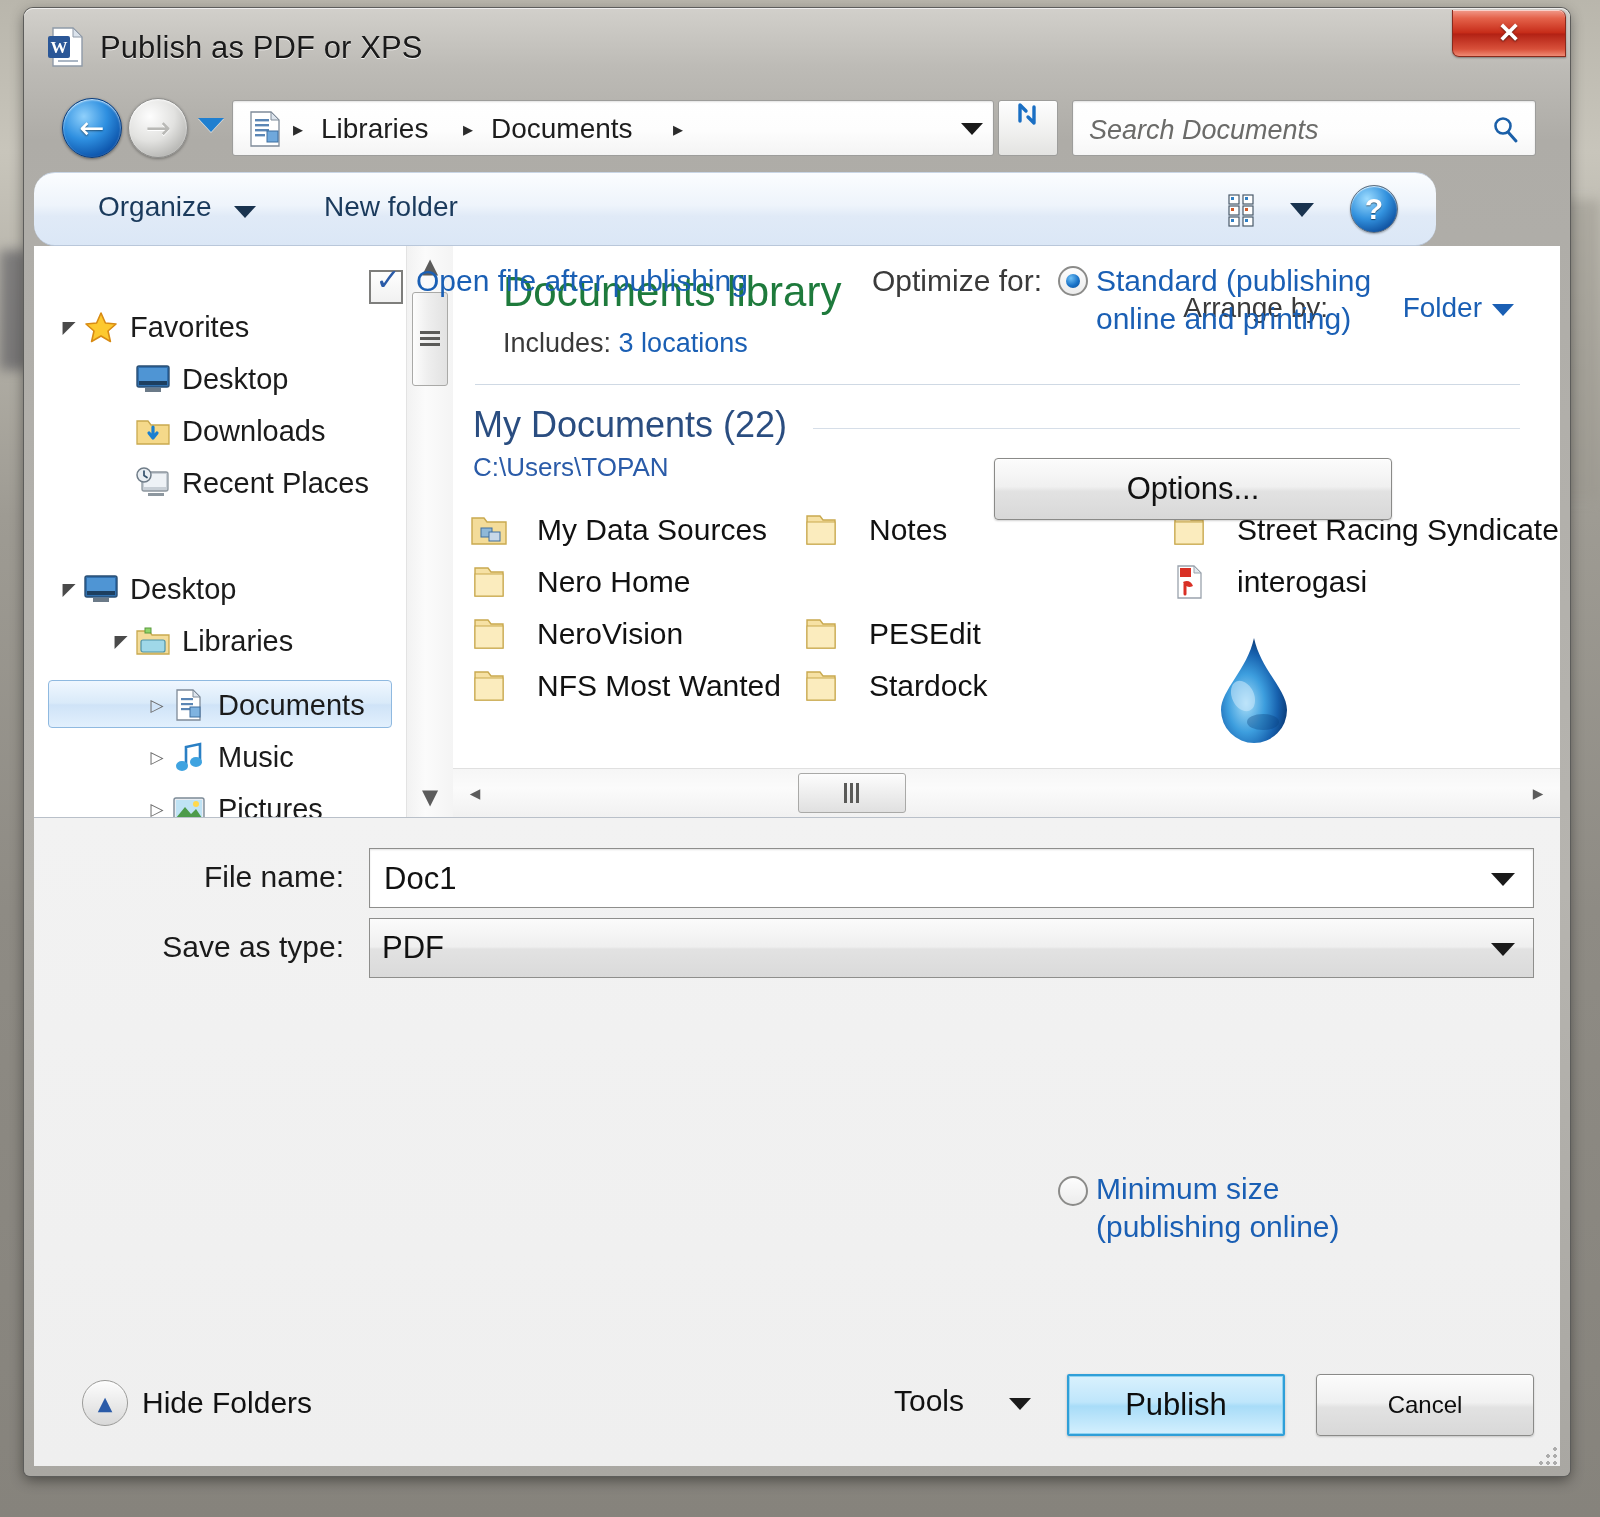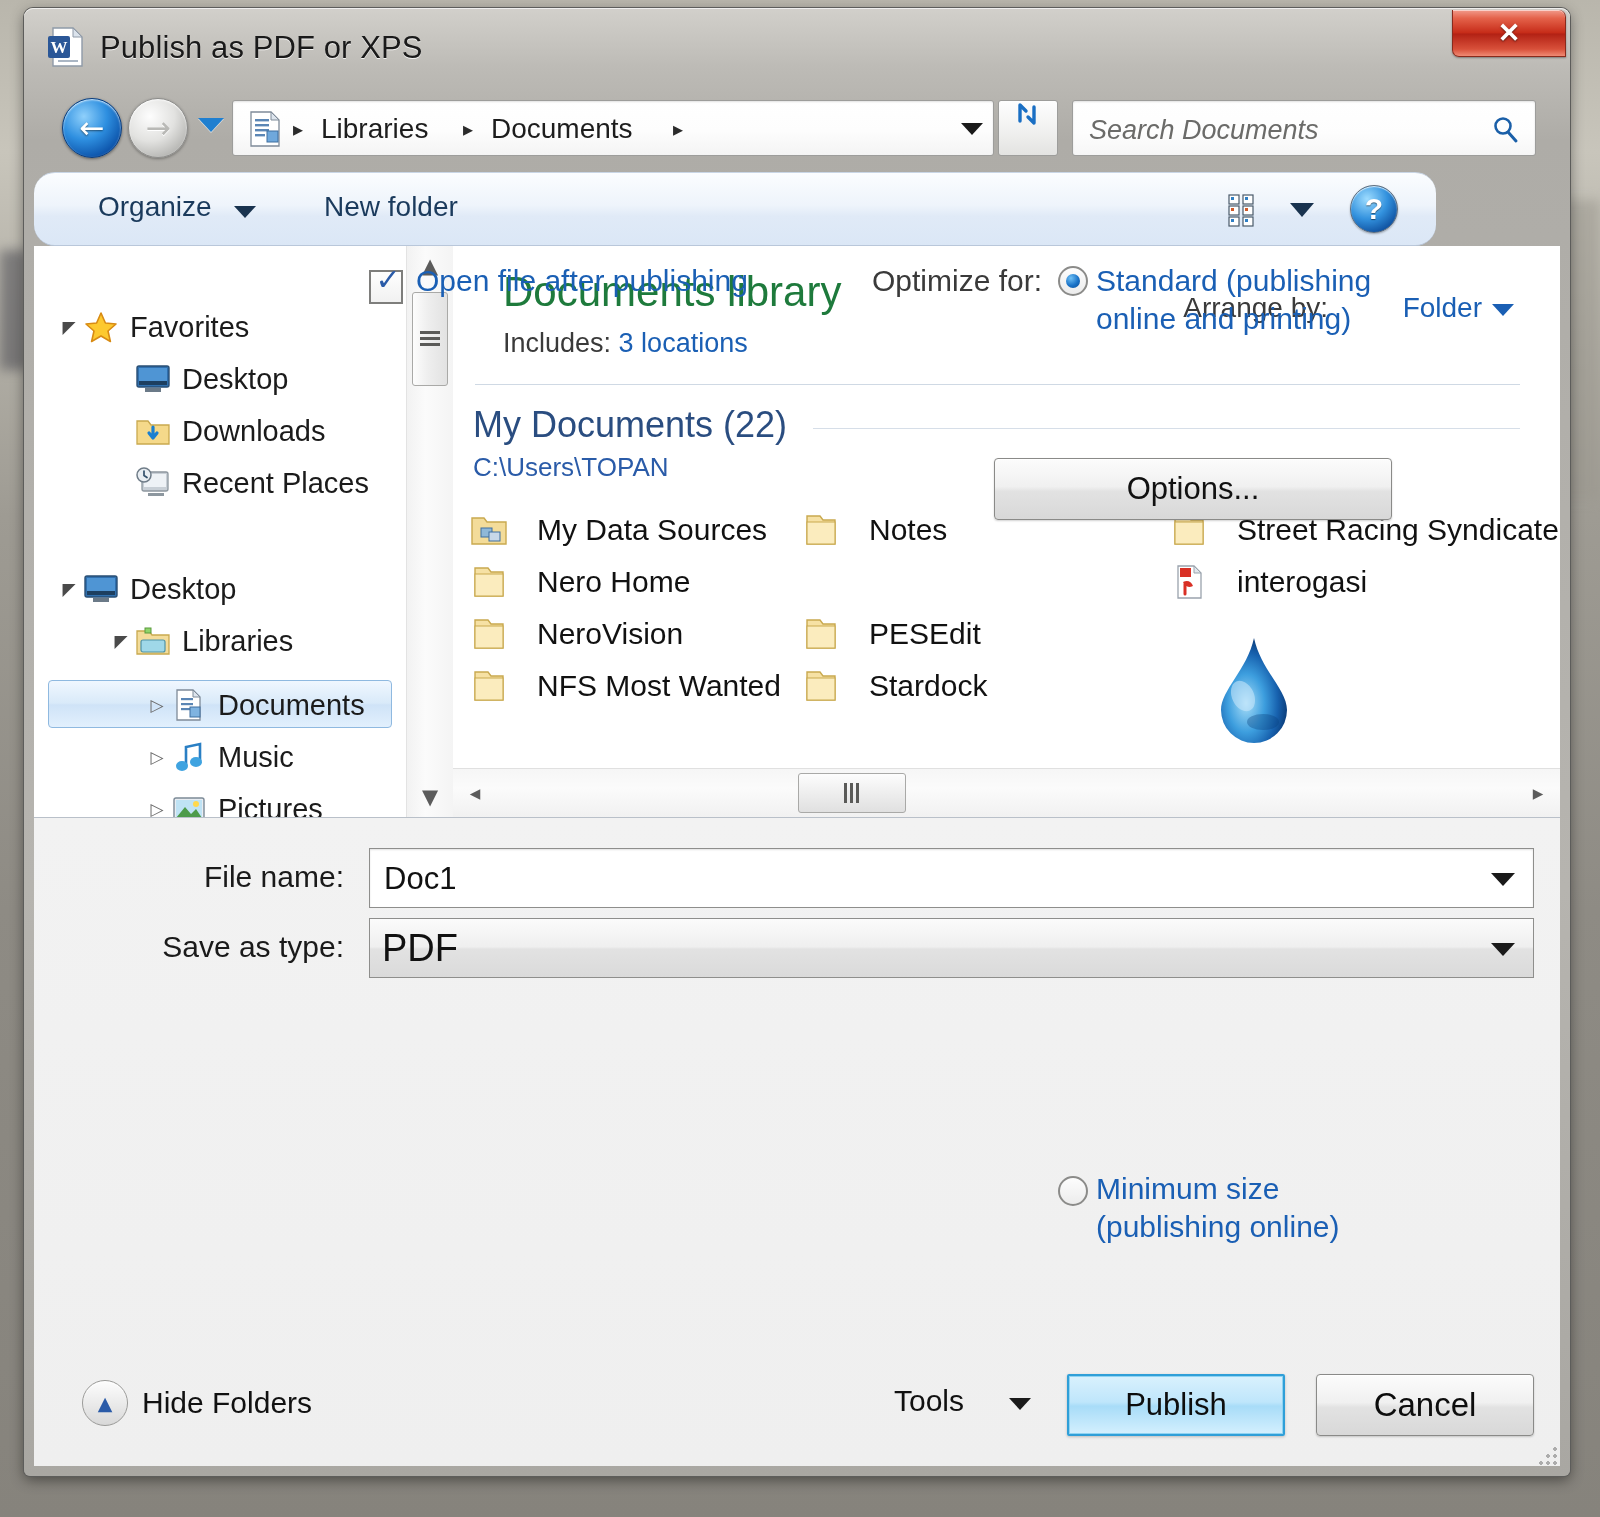--- a/index.html
+++ b/index.html
@@ -212,21 +212,21 @@
     position:absolute;left:12px;top:0;height:58px;line-height:58px;width:1090px;
     border:none;outline:none;background:transparent;
     font-family:"Liberation Sans",sans-serif;font-size:31px;color:#111;
   }
   #savetype-combo{
     position:absolute;left:335px;top:100px;width:1165px;height:60px;
     background:linear-gradient(180deg,#fbfbfb 0%,#efefef 48%,#e2e2e2 52%,#dadada 100%);
     border:1px solid #8e8e8c;box-sizing:border-box;cursor:pointer;
   }
   #savetype-value{position:absolute;left:12px;top:0;height:58px;line-height:58px;
-    font-size:38px;color:#111;}
+    font-size:31px;color:#111;}
   .combo-caret{position:absolute;right:18px;top:24px;width:0;height:0;
     border-left:12px solid transparent;border-right:12px solid transparent;
     border-top:13px solid #1a1a1a;cursor:pointer;}
   
   #chk-box{
     position:absolute;left:345px;top:262px;width:34px;height:34px;
     background:linear-gradient(180deg,#fefefe 0%,#f1f1f1 100%);
     border:2px solid #7e7e7c;box-sizing:border-box;cursor:pointer;
   }
   #chk-mark{position:absolute;left:-2px;top:-10px;width:38px;text-align:center;
@@ -274,21 +274,21 @@
     box-shadow:0 0 0 1px #8fd3f2 inset, 0 1px 3px rgba(0,0,0,.22);
     display:flex;align-items:center;justify-content:center;
     font-size:31px;color:#0d0d0d;cursor:pointer;
   }
   #cancel-btn{
     position:absolute;left:1292px;top:1366px;width:218px;height:62px;
     background:linear-gradient(180deg,#fcfcfc 0%,#f0f0f0 46%,#e2e2e2 54%,#d8d8d8 100%);
     border:1px solid #8a8a88;border-radius:4px;box-sizing:border-box;
     box-shadow:inset 0 1px 0 rgba(255,255,255,.9), 0 1px 2px rgba(0,0,0,.18);
     display:flex;align-items:center;justify-content:center;
-    font-size:33px;color:#0d0d0d;cursor:pointer;
+    font-size:24px;color:#0d0d0d;cursor:pointer;
   }
   #resize-grip{position:absolute;right:10px;bottom:8px;width:24px;height:24px;opacity:.55;
     background:
       radial-gradient(circle 2px at 19px 5px,#777 98%,transparent),
       radial-gradient(circle 2px at 19px 12px,#777 98%,transparent),
       radial-gradient(circle 2px at 12px 12px,#777 98%,transparent),
       radial-gradient(circle 2px at 19px 19px,#777 98%,transparent),
       radial-gradient(circle 2px at 12px 19px,#777 98%,transparent),
       radial-gradient(circle 2px at 5px 19px,#777 98%,transparent);
   }

